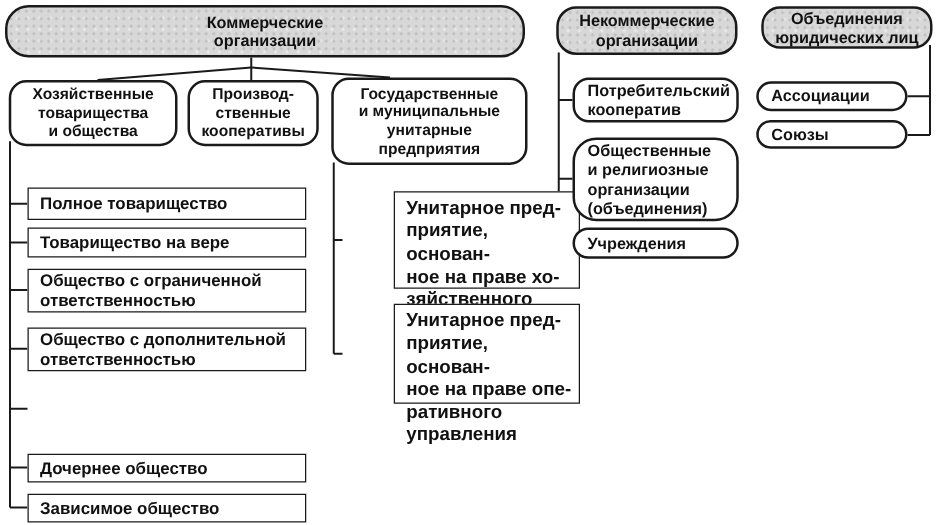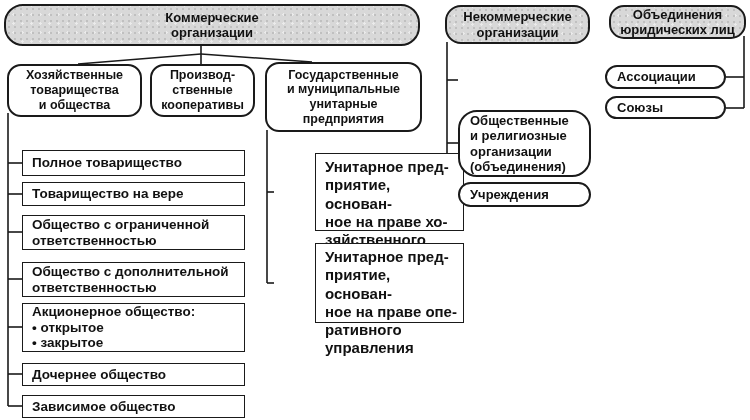--- a/index.html
+++ b/index.html
@@ -104,40 +104,39 @@
 предприятия</div>
 
   <div class="node sbox" style="left:22px;top:182px;width:223px;height:24px;">Товарищество на вере</div>
 
   <div class="node sbox" style="left:22px;top:215px;width:223px;height:35px;">Общество с ограниченной
 ответственностью</div>
 
   <div class="node sbox" style="left:22px;top:262px;width:223px;height:35px;">Общество с дополнительной
 ответственностью</div>
 
-  <div class="node sbox" style="left:22px;top:303px;width:223px;height:49px;">Акционерное общество:
-• открытое
-• закрытое</div>
 
   <div class="node sbox" style="left:22px;top:363px;width:223px;height:23px;">Дочернее общество</div>
 
   <div class="node sbox" style="left:22px;top:395px;width:223px;height:23px;">Зависимое общество</div>
 
   <div class="node sbox small" style="left:274px;top:153px;width:149px;height:78px;">Унитарное пред-
 приятие, основан-
 ное на праве хо-
 зяйственного
 ведения</div>
 
   <div class="node sbox small" style="left:274px;top:243px;width:149px;height:80px;">Унитарное пред-
 приятие, основан-
 ное на праве опе-
 ративного
 управления</div>
 
+  <div class="node pill" style="left:458px;top:62px;width:133px;height:36px;">Потребительский
+кооператив</div>
 
   <div class="node pill" style="left:458px;top:110px;width:133px;height:67px;border-radius:19px;">Общественные
 и религиозные
 организации
 (объединения)</div>
 
   <div class="node pill" style="left:458px;top:182px;width:133px;height:25px;">Учреждения</div>
 
   <div class="node pill" style="left:605px;top:65px;width:121px;height:24px;">Ассоциации</div>
 

